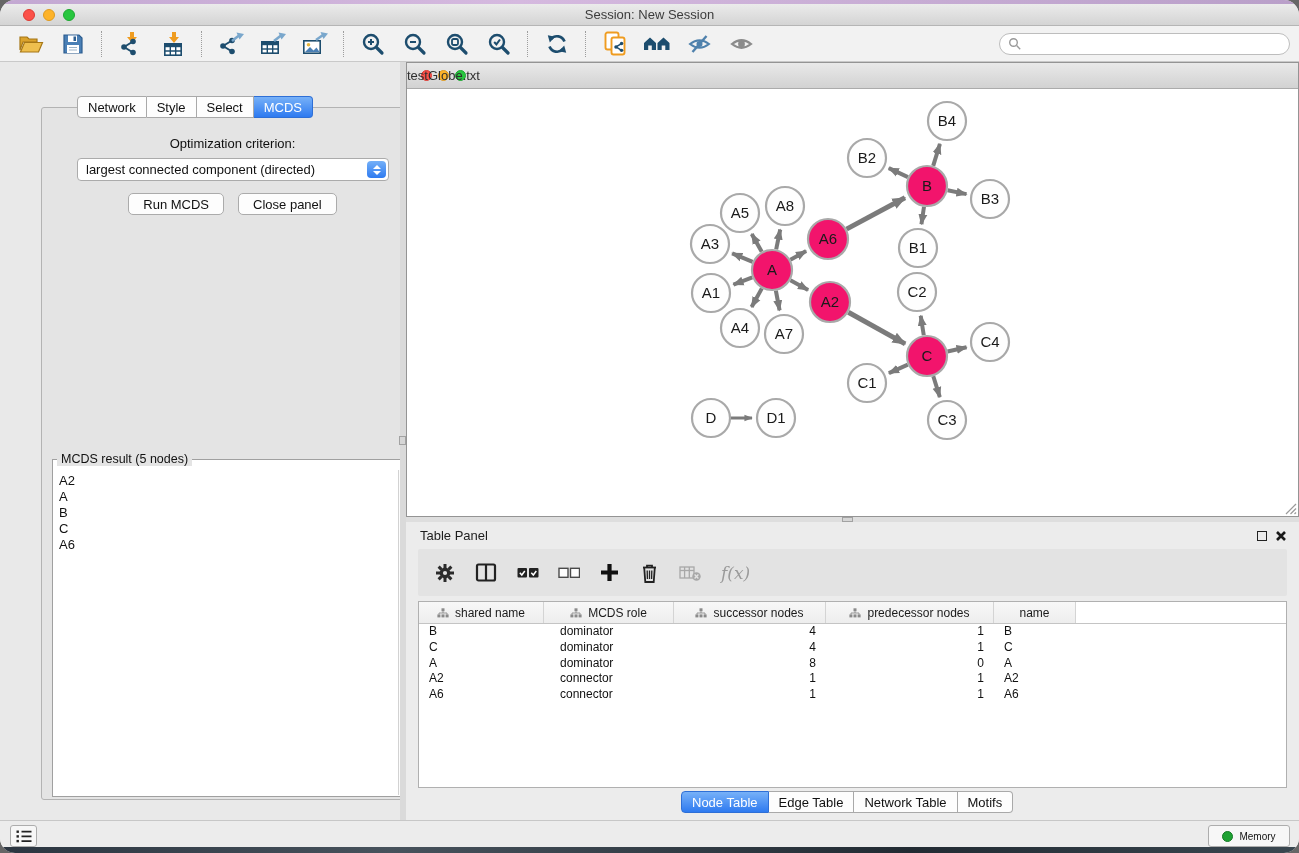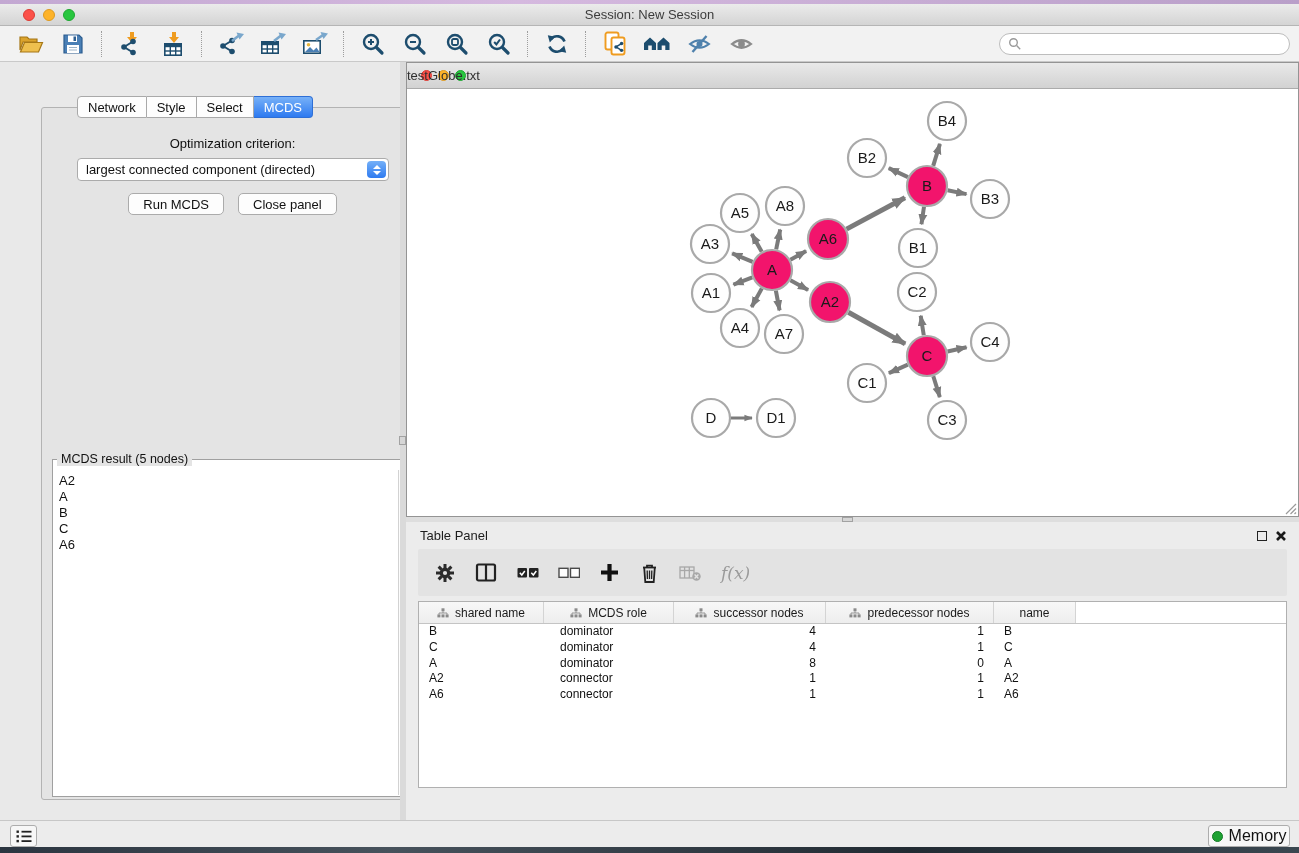--- a/index.html
+++ b/index.html
@@ -1,17 +1,17 @@
 <!DOCTYPE html>
 <html><head>
 <meta charset="utf-8">
 <style>
   html,body{margin:0;padding:0;}
   body{font-family:"Liberation Sans",sans-serif;background:#666;}
-  #screen{position:relative;width:1299px;height:853px;background:#ececec;overflow:hidden;}
+  #screen{position:relative;width:1299px;height:853px;background:#ececec;overflow:hidden;border-radius:15px;}
   .wp-top{position:absolute;left:0;top:0;width:1299px;height:4px;background:linear-gradient(90deg,#c3a8d2,#d5b9df 40%,#b99fc9);}
   .wp-bottom{position:absolute;left:0;bottom:0;width:1299px;height:6px;background:linear-gradient(90deg,#2b3540,#47525c 30%,#222b33 70%,#3a4750);}
 
   
   .titlebar{position:absolute;left:0;top:4px;width:1299px;height:21px;background:linear-gradient(#ebebeb,#d4d4d4);border-bottom:1px solid #b5b5b5;}
   .tl{position:absolute;top:5px;width:12px;height:12px;border-radius:50%;box-sizing:border-box;}
   .tl.red{left:23px;background:#fb5149;border:1px solid #dd3b34;}
   .tl.yellow{left:43px;background:#fdb32a;border:1px solid #de9a20;}
   .tl.green{left:63px;background:#28c63f;border:1px solid #1ea732;}
   .win-title{position:absolute;left:0;right:0;top:0;line-height:21px;text-align:center;font-size:13px;color:#3c3c3c;}
@@ -81,21 +81,21 @@
   .tr{display:flex;height:15.8px;}
   .td{box-sizing:border-box;font-size:12px;color:#111;line-height:15.8px;padding:0 10px;white-space:nowrap;overflow:hidden;}
   .td.right{text-align:right;}
   .td.c1{padding-left:16px;}
   .tp-tabs{left:275px;top:269px;}
 
   
   .statusbar{position:absolute;left:0;top:820px;width:1299px;height:27px;background:#ececec;border-top:1px solid #c7c7c7;}
   .sb-btn{position:absolute;top:4px;height:22px;background:#f7f7f7;border:1px solid #adadad;border-radius:3px;display:flex;align-items:center;justify-content:center;box-sizing:border-box;cursor:default;}
   .sb-list{left:10px;width:27px;}
-  .sb-mem{right:9px;width:82px;gap:6px;font-size:16px;color:#111;font-family:"Liberation Sans",sans-serif;}
+  .sb-mem{right:9px;width:82px;gap:6px;font-size:10px;color:#111;font-family:"Liberation Sans",sans-serif;}
   .mem-dot{width:11px;height:11px;border-radius:50%;background:#1ea233;border:1px solid #137a24;box-sizing:border-box;}
 </style>
 </head>
 <body>
 
 <div id="screen">
   <div class="wp-top"></div>
 
   <div class="titlebar">
     <span class="tl red"></span>
@@ -604,20 +604,26 @@
               </div>
               <div class="tr">
                 <div class="td " style="width: 125px;">A6</div>
                 <div class="td  c1" style="width: 130px;">connector</div>
                 <div class="td right" style="width: 152px;">1</div>
                 <div class="td right" style="width: 168px;">1</div>
                 <div class="td " style="width: 82px;">A6</div>
               </div>
             </div>
         </div>
+        <div class="tabbar tp-tabs">
+          <div class="tab active">Node Table</div>
+          <div class="tab">Edge Table</div>
+          <div class="tab">Network Table</div>
+          <div class="tab">Motifs</div>
+        </div>
       </div>
     </div>
   </div>
 
   <div class="statusbar">
     <div class="sb-btn sb-list">
       <svg width="18" height="15" viewBox="0 0 18 15">
           <g fill="#222">
             <rect x="1.5" y="1.5" width="2.4" height="2.4"></rect>
             <rect x="1.5" y="6.2" width="2.4" height="2.4"></rect>

